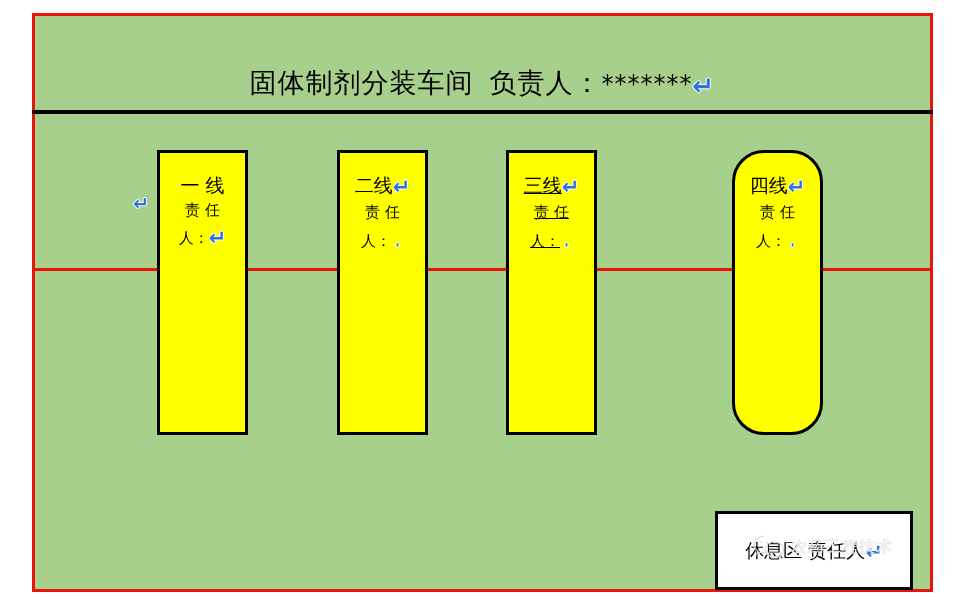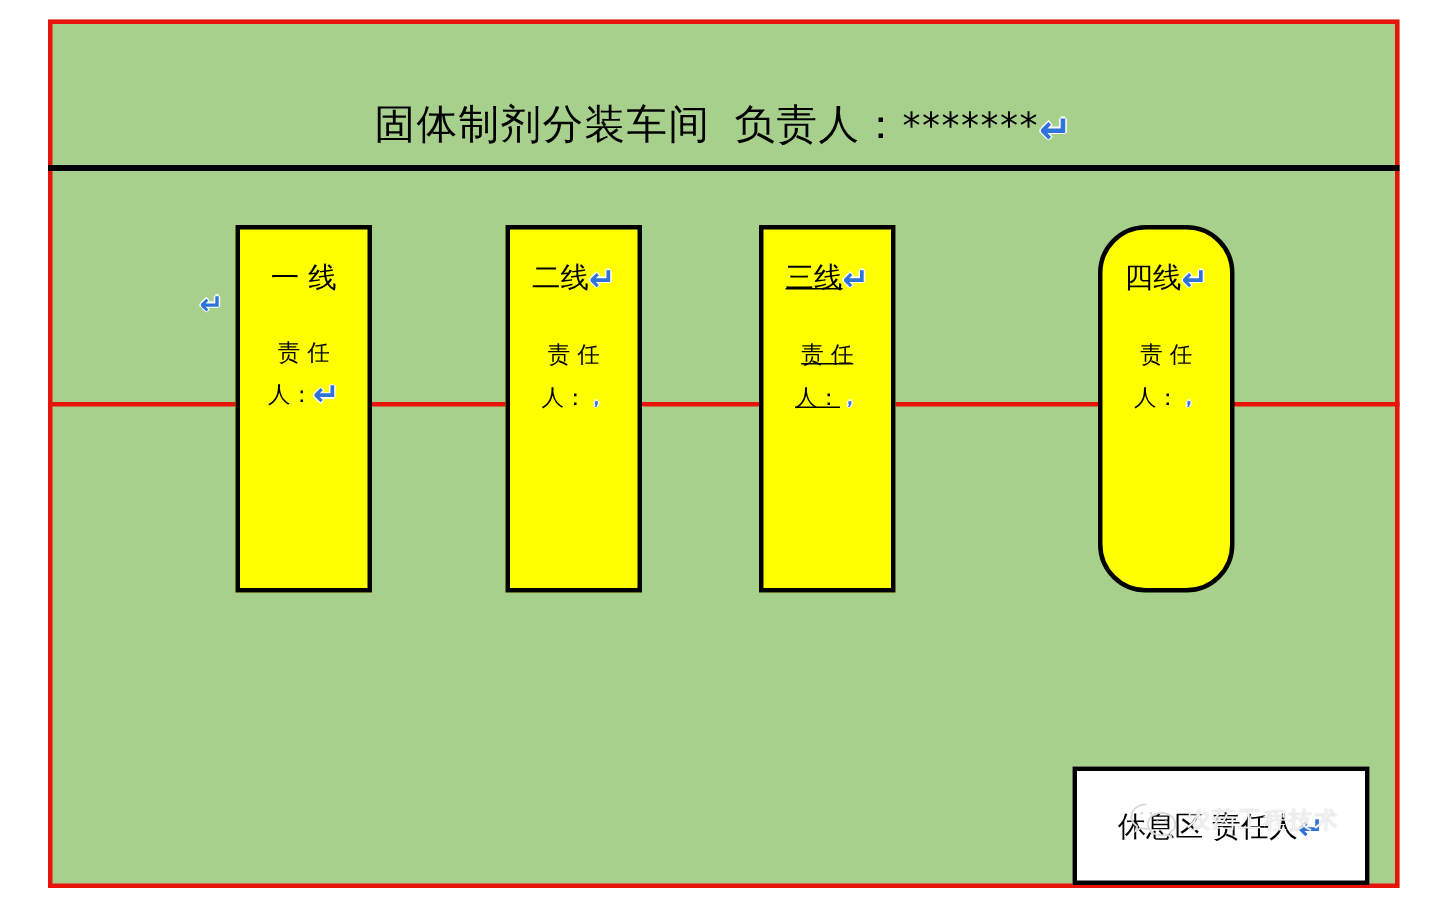--- a/index.html
+++ b/index.html
@@ -95,32 +95,31 @@
   }
 
   
   .line-box {
     position: absolute;
     box-sizing: border-box;
     background: #ffff00;
     border: 3px solid #000000;
     top: 150px;
     width: 91px;
-    height: 245px;
+    height: 285px;
     padding-top: 22px;
     text-align: center;
   }
   .line-box .lb-title {
     font-size: 19px;
     color: #000000;
     white-space: nowrap;
     line-height: 1.1;
   }
   .line-box .lb-role {
-    margin-top: 25px;
     font-size: 15px;
     color: #000000;
     line-height: 1.9;
     white-space: nowrap;
     text-align: center;
   }
 
   .box-l1 { left: 157px; }
   .box-l2 { left: 337px; }
   .box-l3 { left: 506px; text-decoration: underline; }

